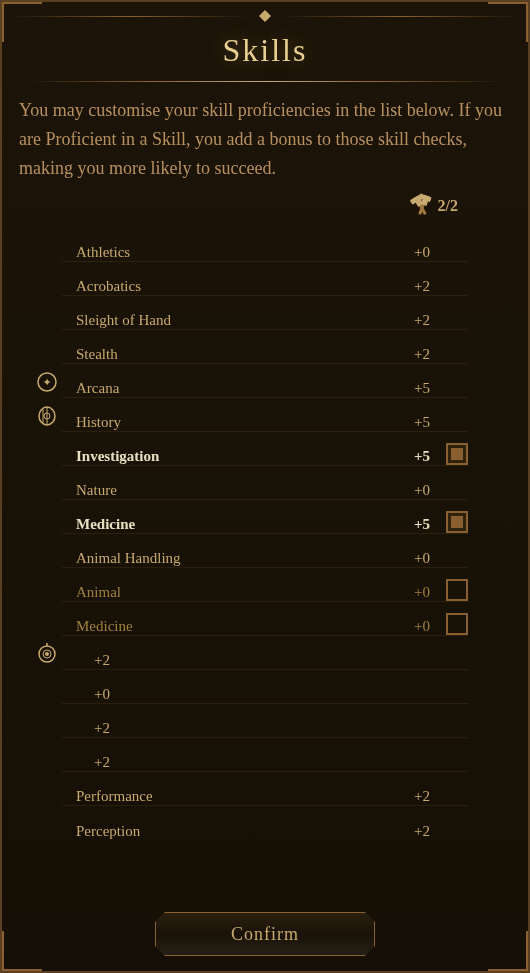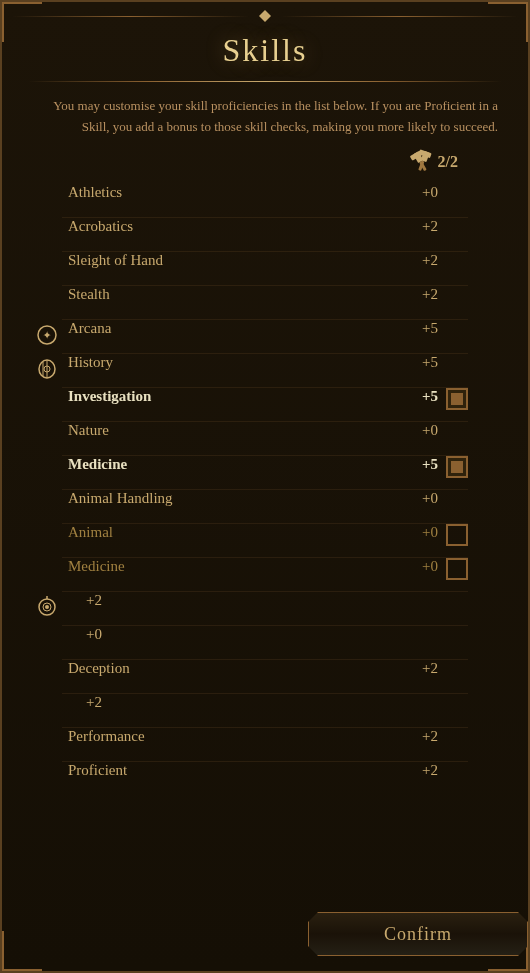--- a/index.html
+++ b/index.html
@@ -69,24 +69,24 @@
     }
 
     .divider {
       width: 90%;
       height: 1px;
       background: linear-gradient(90deg, transparent, #8a6030, #c8a96e, #8a6030, transparent);
       margin: 4px auto;
     }
 
     .description {
-      font-size: 13px;
+      font-size: 18px;
       color: #b89060;
-      text-align: right;
-      padding: 10px 30px;
+      text-align: left;
+      padding: 10px 17px;
       line-height: 1.6;
     }
 
     .content-area {
       width: 100%;
       flex: 1;
       display: flex;
       flex-direction: column;
       align-items: center;
       padding: 0 60px;
@@ -125,24 +125,25 @@
 
     .skills-list {
       width: 100%;
       display: flex;
       flex-direction: column;
       gap: 0;
     }
 
     .skill-row {
       display: flex;
-      align-items: flex-start;
+      align-items: flex-end;
       height: 34px;
       position: relative;
       border-bottom: 1px solid rgba(90, 64, 32, 0.3);
+      gap: 8px;
     }
 
     .skill-row:last-child {
       border-bottom: none;
     }
 
     .skill-icon {
       width: 30px;
       height: 30px;
       display: flex;
@@ -213,21 +214,21 @@
     .skill-checkbox-spacer {
       width: 22px;
       height: 22px;
       flex-shrink: 0;
     }
 
     
     .confirm-area {
       width: 100%;
       display: flex;
-      justify-content: flex-end;
+      justify-content: center;
       align-items: center;
       padding: 12px 0 15px;
       flex-shrink: 0;
     }
 
     .confirm-button {
       width: 220px;
       height: 44px;
       background: linear-gradient(180deg, #2a2010 0%, #1a1208 50%, #252015 100%);
       border: 1px solid #8a6030;
@@ -378,38 +379,37 @@
           <span class="skill-value">+2</span>
           <div class="skill-checkbox-spacer"></div>
         </div>
         <div class="skill-row">
           <div class="skill-icon"></div>
           <span class="skill-value">+0</span>
           <div class="skill-checkbox-spacer"></div>
         </div>
         <div class="skill-row">
           <div class="skill-icon"></div>
-          <span class="skill-name">Deception</span>
           <span class="skill-value">+2</span>
           <div class="skill-checkbox-spacer"></div>
         </div>
         <div class="skill-row">
           <div class="skill-icon"></div>
           <span class="skill-value">+2</span>
           <div class="skill-checkbox-spacer"></div>
         </div>
         <div class="skill-row">
           <div class="skill-icon"></div>
           <span class="skill-name">Performance</span>
           <span class="skill-value">+2</span>
           <div class="skill-checkbox-spacer"></div>
         </div>
         <div class="skill-row">
           <div class="skill-icon"></div>
-          <span class="skill-name">Proficient</span>
+          <span class="skill-name">Perception</span>
           <span class="skill-value">+2</span>
           <div class="skill-checkbox-spacer"></div>
         </div>
       </div>
   </div>
 
   <div class="confirm-area">
     <button class="confirm-button">Confirm</button>
   </div>
 </div>

